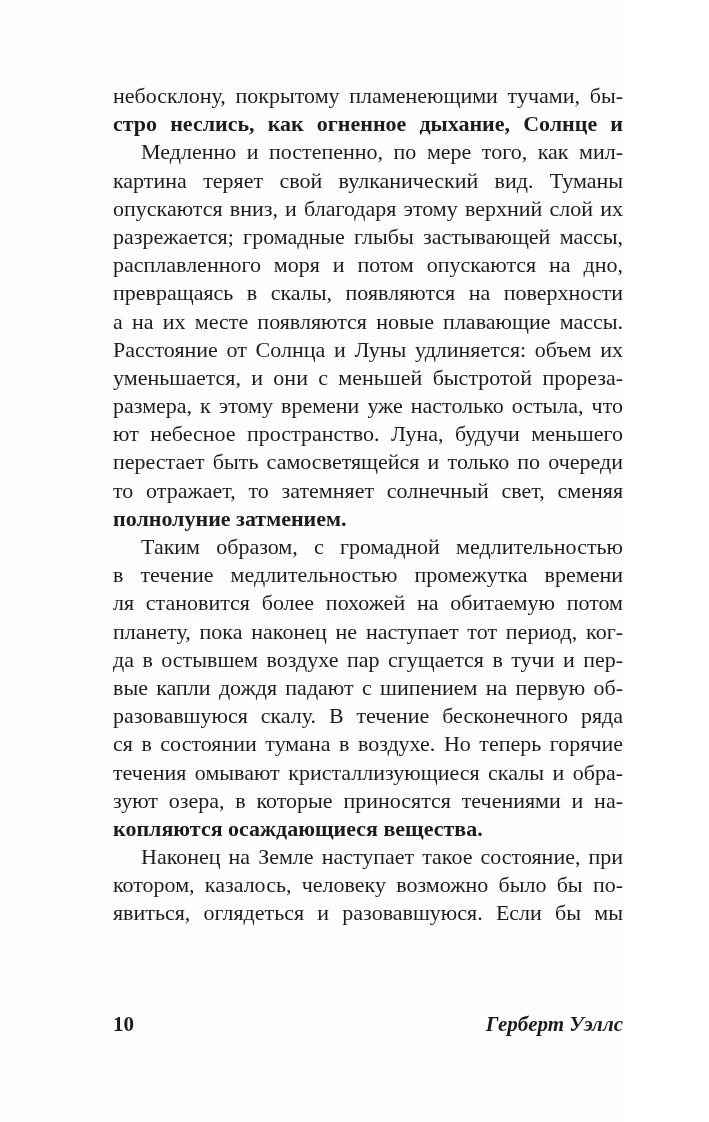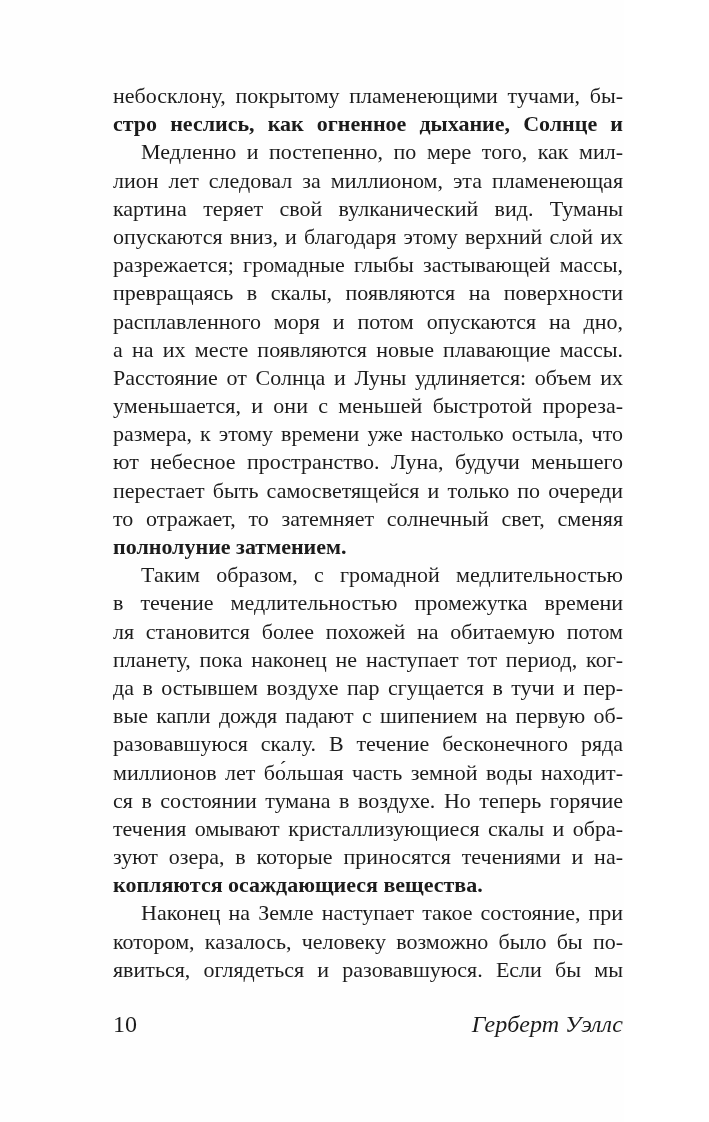--- a/index.html
+++ b/index.html
@@ -40,58 +40,57 @@
     font-weight: bold;
   }
   .footer {
     position: absolute;
     top: 1011px;
     left: 113px;
     width: 510px;
     display: flex;
     justify-content: space-between;
     align-items: baseline;
-    font-size: 24px;
+    font-size: 21px;
     line-height: 27px;
+    font-weight: bold;
   }
   .footer .author {
     font-style: italic;
   }
 </style>
 </head>
 <body>
 
 <div class="page">
 
   <div class="text-block">
     <div class="line">небосклону, покрытому пламенеющими тучами, бы-</div>
     <div class="line par-end">стро неслись, как огненное дыхание, Солнце и Луна.</div>
     <div class="line indent">Медленно и постепенно, по мере того, как мил-</div>
-    <div class="line">лион лет следовал за миллионом, эта пламенеющая</div>
     <div class="line">картина теряет свой вулканический вид. Туманы</div>
     <div class="line">опускаются вниз, и благодаря этому верхний слой их</div>
     <div class="line">разрежается; громадные глыбы застывающей массы,</div>
+    <div class="line">расплавленного моря и потом опускаются на дно,</div>
     <div class="line">превращаясь в скалы, появляются на поверхности</div>
-    <div class="line">расплавленного моря и потом опускаются на дно,</div>
     <div class="line">а на их месте появляются новые плавающие массы.</div>
     <div class="line">Расстояние от Солнца и Луны удлиняется: объем их</div>
     <div class="line">уменьшается, и они с меньшей быстротой прореза-</div>
     <div class="line">размера, к этому времени уже настолько остыла, что</div>
     <div class="line">ют небесное пространство. Луна, будучи меньшего</div>
     <div class="line">перестает быть самосветящейся и только по очереди</div>
     <div class="line">то отражает, то затемняет солнечный свет, сменяя</div>
     <div class="line par-end">полнолуние затмением.</div>
     <div class="line indent">Таким образом, с громадной медлительностью</div>
     <div class="line">в течение медлительностью промежутка времени Зем-</div>
     <div class="line">ля становится более похожей на обитаемую потом</div>
     <div class="line">планету, пока наконец не наступает тот период, ког-</div>
     <div class="line">да в остывшем воздухе пар сгущается в тучи и пер-</div>
     <div class="line">вые капли дождя падают с шипением на первую об-</div>
     <div class="line">разовавшуюся скалу. В течение бесконечного ряда</div>
-    <div class="line">миллионов лет бо́льшая часть земной воды находит-</div>
     <div class="line">ся в состоянии тумана в воздухе. Но теперь горячие</div>
     <div class="line">течения омывают кристаллизующиеся скалы и обра-</div>
     <div class="line">зуют озера, в которые приносятся течениями и на-</div>
     <div class="line par-end">копляются осаждающиеся вещества.</div>
     <div class="line indent">Наконец на Земле наступает такое состояние, при</div>
     <div class="line">котором, казалось, человеку возможно было бы по-</div>
     <div class="line">явиться, оглядеться и разовавшуюся. Если бы мы мог-</div>
   </div>
 
   <div class="footer">

